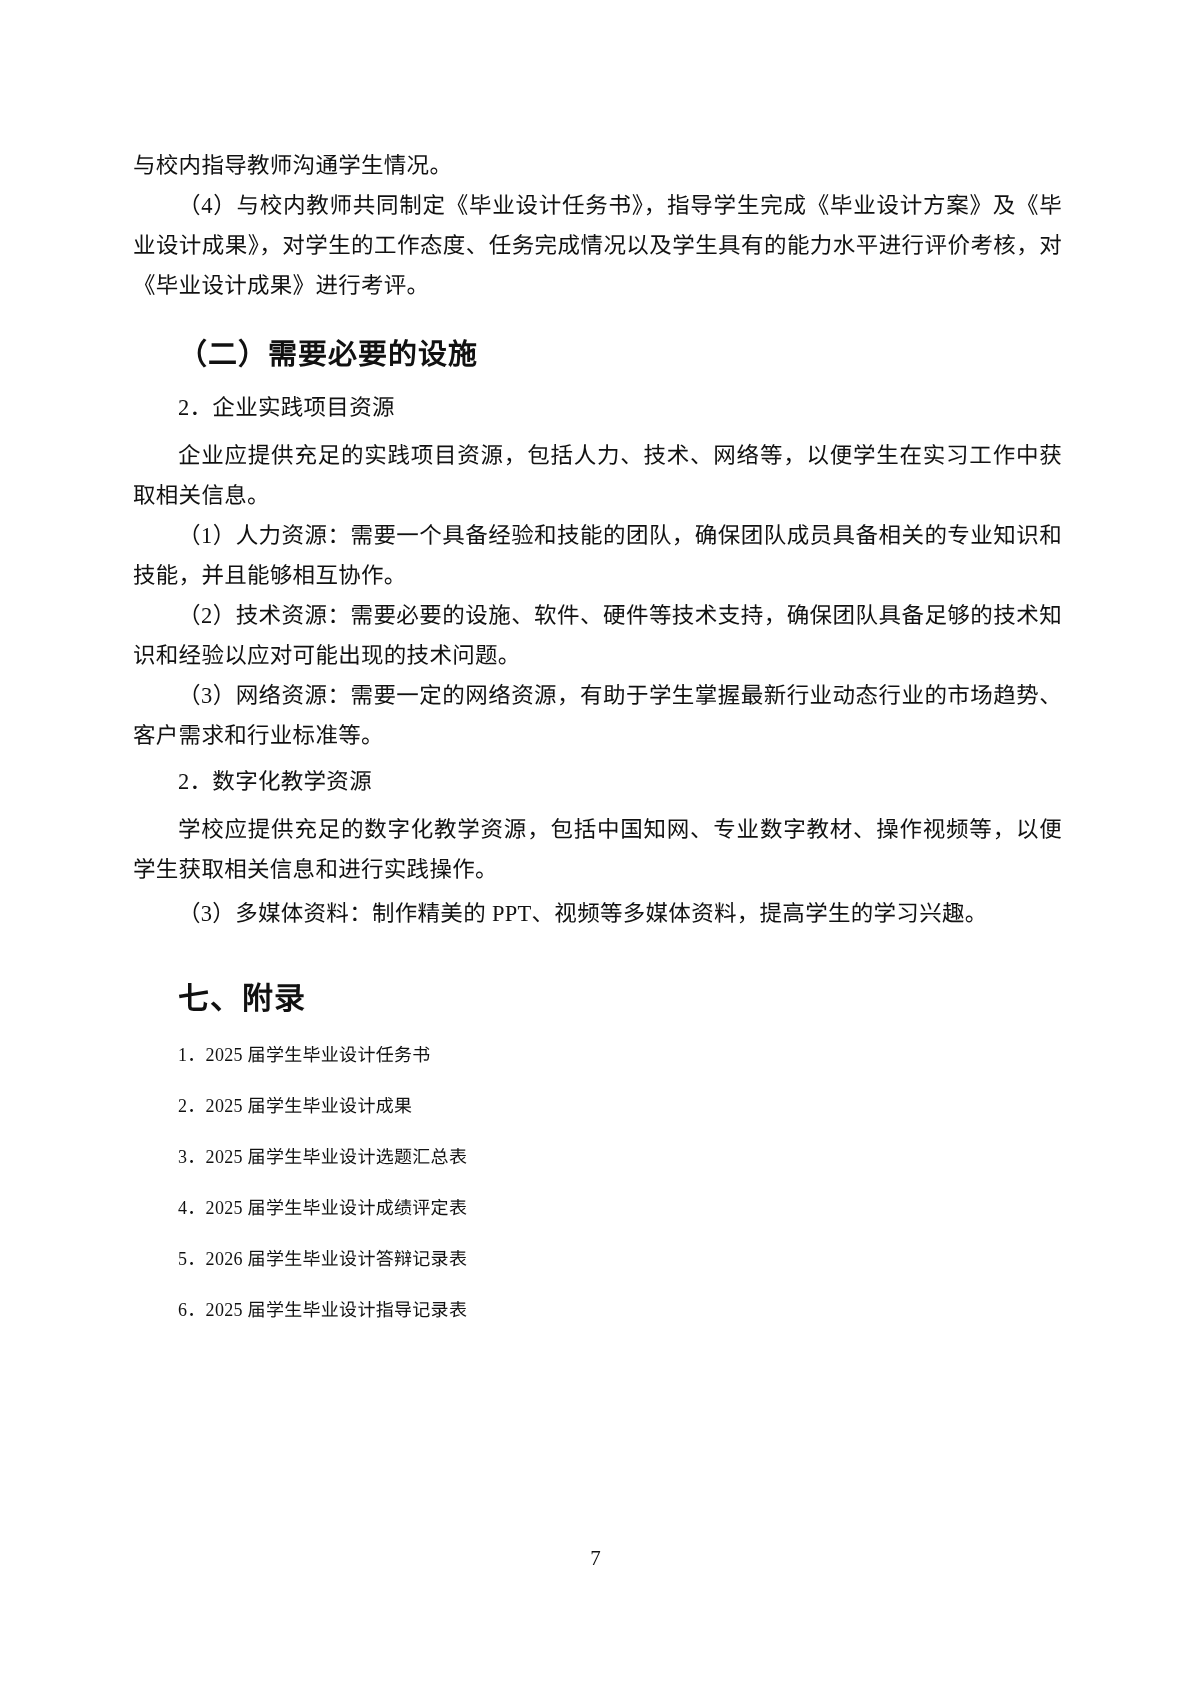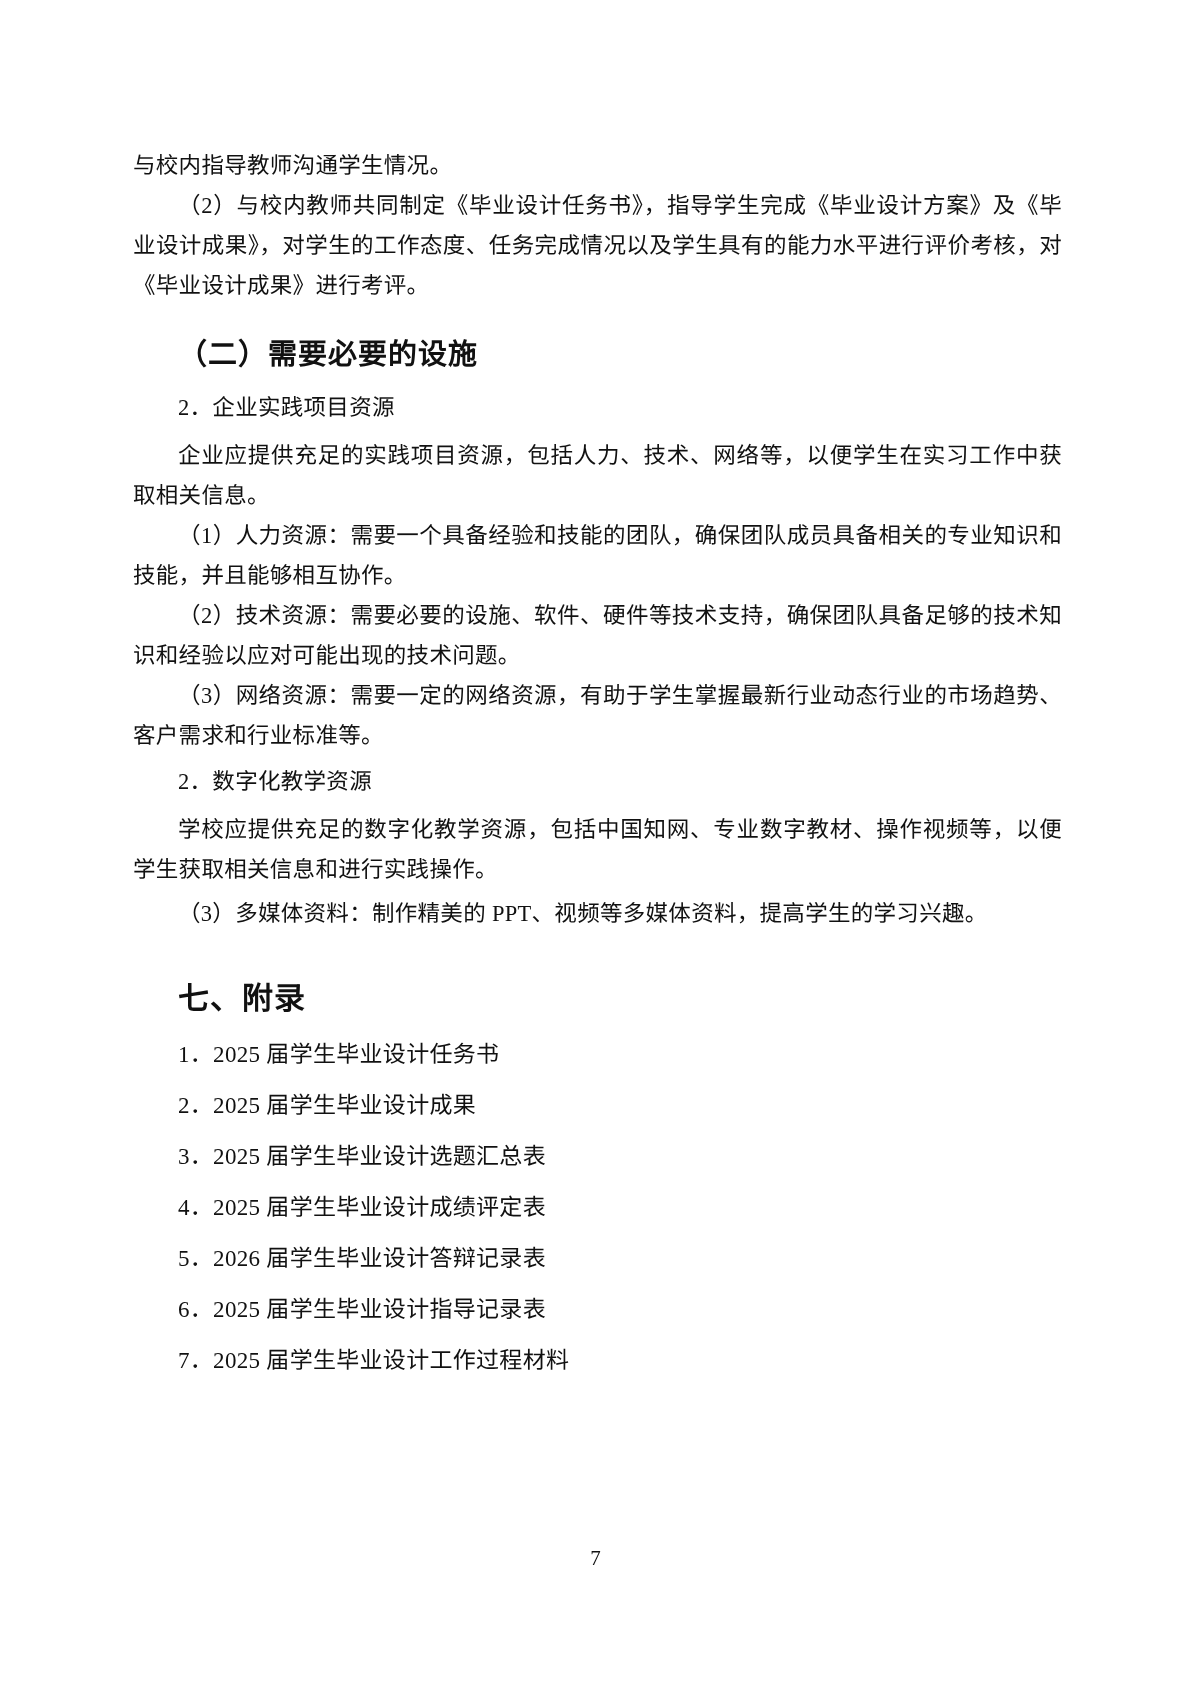--- a/index.html
+++ b/index.html
@@ -50,21 +50,21 @@
   .h1 {
     font-family: "Liberation Sans", "DejaVu Sans", sans-serif;
     font-weight: bold;
     font-size: 31px;
     line-height: 48px;
     text-indent: 45px;
     margin: 41px 0 12px 0;
     letter-spacing: 1px;
   }
   .appendix-item {
-    font-size: 23px;
+    font-size: 18px;
     line-height: 40px;
     text-indent: 45px;
     margin: 8px 0 11px 0;
     letter-spacing: 0.3px;
   }
   .page-number {
     position: absolute;
     left: 0;
     right: 0;
     bottom: 112px;
@@ -74,21 +74,21 @@
   }
 </style>
 </head>
 <body>
 
 <div class="page">
   <div class="content">
 
     <p class="body-para">与校内指导教师沟通学生情况。</p>
 
-    <p class="body-para indent">（2）与校内教师共同制定《毕业设计任务书》，指导学生完成《毕业设计方案》及《毕业设计成果》，对学生的工作态度、任务完成情况以及学生具有的能力水平进行评价考核，对《毕业设计成果》进行考评。</p>
+    <p class="body-para indent">（4）与校内教师共同制定《毕业设计任务书》，指导学生完成《毕业设计方案》及《毕业设计成果》，对学生的工作态度、任务完成情况以及学生具有的能力水平进行评价考核，对《毕业设计成果》进行考评。</p>
 
     <p class="h2">（二）需要必要的设施</p>
 
     <p class="subtitle">2．企业实践项目资源</p>
 
     <p class="body-para indent">企业应提供充足的实践项目资源，包括人力、技术、网络等，以便学生在实习工作中获取相关信息。</p>
 
     <p class="body-para indent">（1）人力资源：需要一个具备经验和技能的团队，确保团队成员具备相关的专业知识和技能，并且能够相互协作。</p>
 
     <p class="body-para indent">（2）技术资源：需要必要的设施、软件、硬件等技术支持，确保团队具备足够的技术知识和经验以应对可能出现的技术问题。</p>
@@ -110,18 +110,17 @@
     <p class="appendix-item">2．2025 届学生毕业设计成果</p>
 
     <p class="appendix-item">3．2025 届学生毕业设计选题汇总表</p>
 
     <p class="appendix-item">4．2025 届学生毕业设计成绩评定表</p>
 
     <p class="appendix-item">5．2026 届学生毕业设计答辩记录表</p>
 
     <p class="appendix-item">6．2025 届学生毕业设计指导记录表</p>
 
-    <p class="appendix-item">7．2025 届学生毕业设计工作过程材料</p>
 
   </div>
 
   <div class="page-number">7</div>
 </div>
 
 </body></html>

